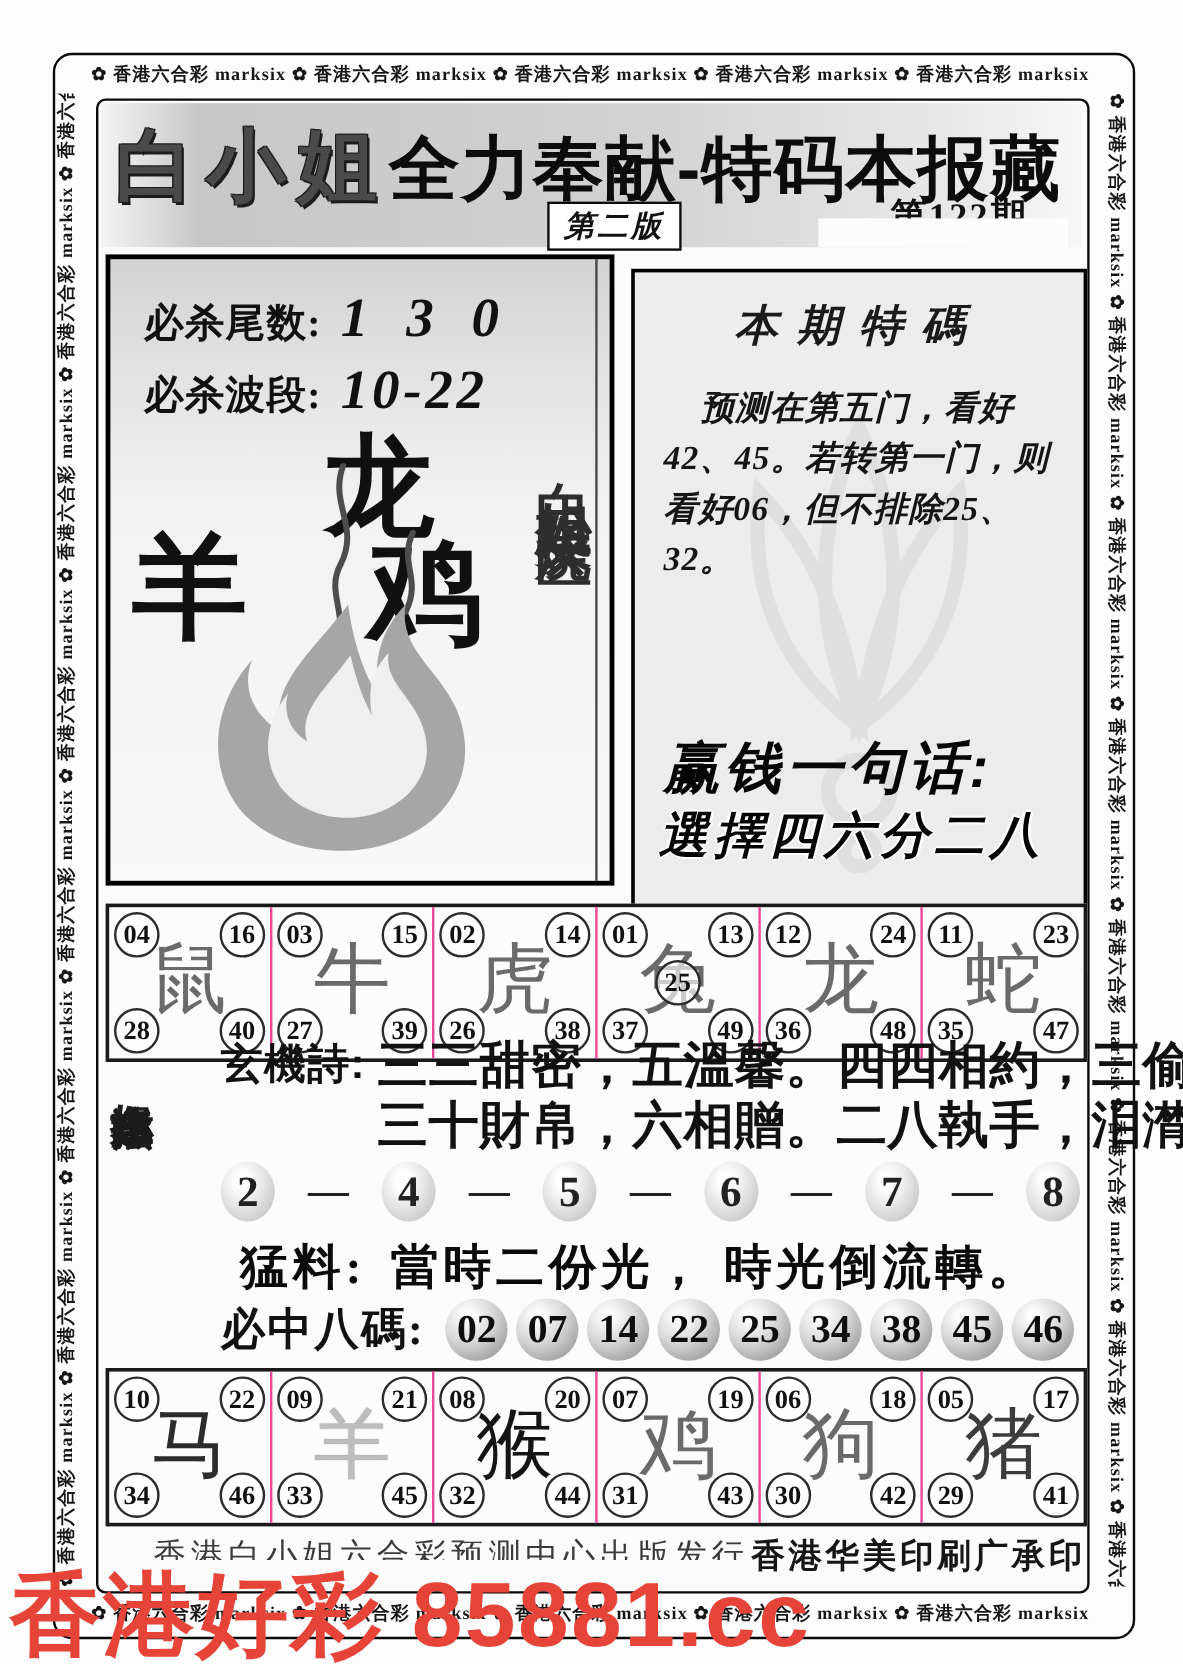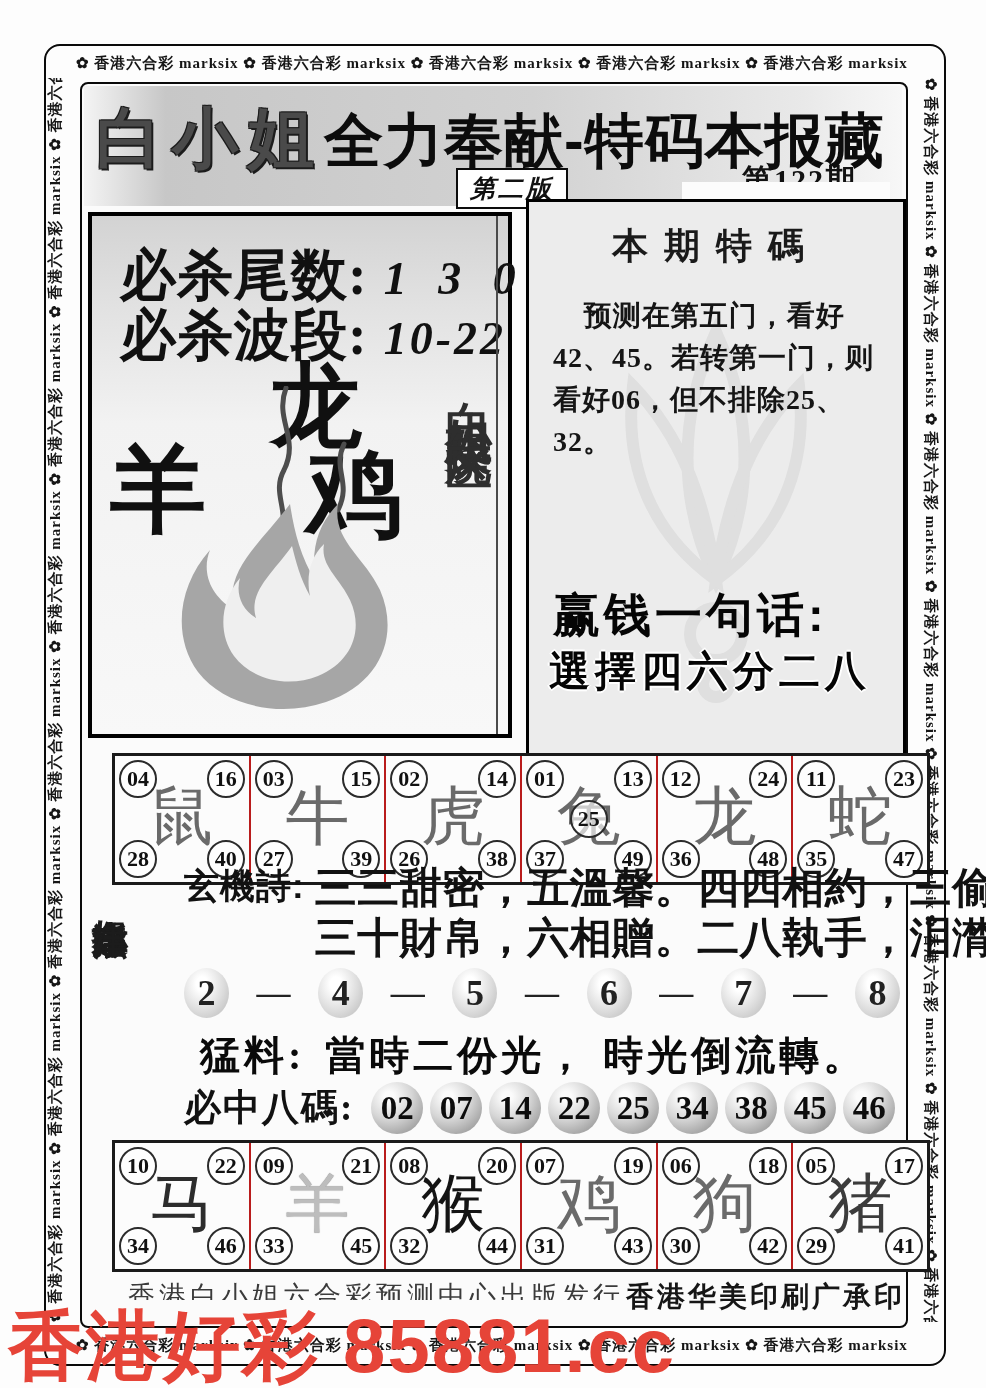--- a/index.html
+++ b/index.html
@@ -32,52 +32,52 @@
   .edition-box{position:absolute;left:456px;top:168px;border:2px solid #0c0c0c;background:#fff;
                padding:2px 12px;font-size:25px;font-weight:700;font-style:italic;letter-spacing:3px;}
 
   
   .kill-box{position:absolute;left:88px;top:212px;width:424px;height:526px;border:4px solid #000;
             box-sizing:border-box;
             background:linear-gradient(180deg,#d3d3d3 0%,#e2e2e2 18%,#f2f2f2 40%,#f8f8f8 100%);}
   .kill-line{position:absolute;left:28px;white-space:nowrap;}
   .kill-line.l1{top:22px;}
   .kill-line.l2{top:82px;}
-  .kill-label{font-size:56px;font-weight:900;letter-spacing:1px;}
+  .kill-label{font-size:33px;font-weight:900;letter-spacing:1px;}
   .kill-value{font-size:46px;font-weight:900;font-style:italic;margin-left:16px;letter-spacing:10px;}
   .kill-value.v2{letter-spacing:3px;}
   .zchar{position:absolute;font-weight:700;color:#101010;}
   .zchar-dragon{left:178px;top:128px;font-size:92px;}
   .zchar-goat{left:18px;top:210px;font-size:96px;}
   .zchar-rooster{left:214px;top:214px;font-size:96px;}
   .flame-wrap{position:absolute;left:36px;top:170px;width:330px;height:340px;}
   .kill-vline{position:absolute;right:10px;top:0;height:100%;width:2px;background:#4a4a4a;}
   .kill-vert-label{position:absolute;right:16px;top:148px;writing-mode:vertical-rl;
                    text-orientation:upright;font-size:47px;font-weight:700;color:#2e2e2e;
                    letter-spacing:9px;line-height:1;}
 
   
-  .special-box{position:absolute;left:526px;top:199px;width:380px;height:587px;border:3px solid #000;
-               box-sizing:border-box;background:#ececec;overflow:hidden;}
+  .special-box{position:absolute;left:526px;top:224px;width:380px;height:587px;border:3px solid #000;
+               box-sizing:border-box;background:#ececec;overflow:hidden;font-style:italic;}
   .ornament{position:absolute;left:0;top:0;}
   .sp-title{position:relative;margin-top:20px;text-align:center;font-size:36px;font-weight:700;
             letter-spacing:16px;color:#1a1a1a;}
   .sp-body{position:relative;margin:24px 20px 0 24px;font-size:28px;font-weight:600;line-height:1.5;
            text-indent:1.1em;letter-spacing:1px;color:#151515;}
   .sp-win-label{position:absolute;left:24px;top:382px;font-size:47px;font-weight:900;letter-spacing:4px;
                 font-family:"Liberation Sans","DejaVu Sans",sans-serif;color:#050505;}
   .sp-win-phrase{position:absolute;left:20px;top:442px;font-size:41px;font-weight:900;letter-spacing:5px;
                  color:#050505;text-shadow:2px 0 #fff,-2px 0 #fff,0 2px #fff,0 -2px #fff;}
 
   
   .ztable{position:absolute;left:88px;width:818px;height:132px;border:3px solid #1a1a1a;
-          box-sizing:border-box;display:flex;background:#fcfcfc;margin-left:24px;}
+          box-sizing:border-box;display:flex;background:#fcfcfc;}
   .ztable.row1{top:753px;}
   .ztable.row2{top:1140px;}
-  .zcell{flex:1 1 0;position:relative;border-left:2px solid #b91c1c;}
+  .zcell{flex:1 1 0;position:relative;border-left:2px solid #ec4899;}
   .zcell:first-child{border-left:none;}
   .znum{position:absolute;width:34px;height:34px;border:2px solid #2b2b2b;border-radius:50%;
         display:flex;align-items:center;justify-content:center;
         font:600 22px "Liberation Serif","DejaVu Serif",serif;background:rgba(255,255,255,.65);}
   .znum.tl{left:4px;top:4px;}  .znum.tr{right:4px;top:4px;}
   .znum.bl{left:4px;bottom:4px;} .znum.br{right:4px;bottom:4px;}
   .znum.ctr{left:50%;top:50%;transform:translate(-50%,-50%);}
   .zanimal{position:absolute;left:50%;top:50%;transform:translate(-50%,-53%);font-size:64px;
            color:#6a6a6a;}
   .ztable.row2 .zcell:nth-child(1) .zanimal{color:#2c2c2c;}

